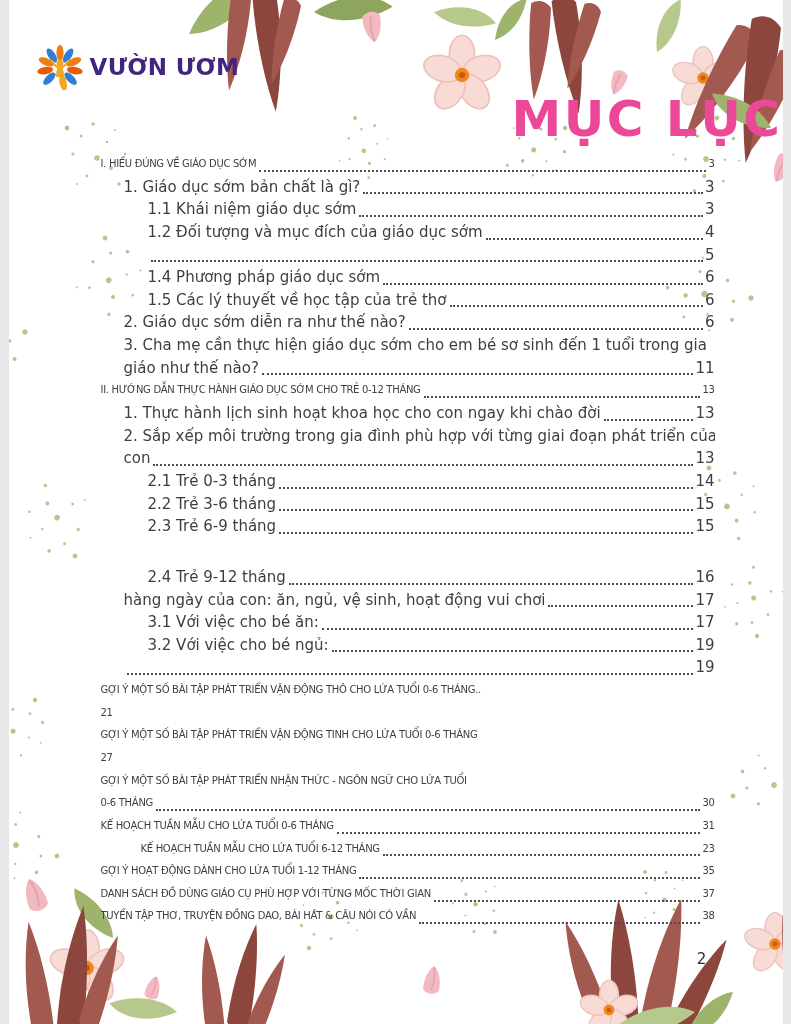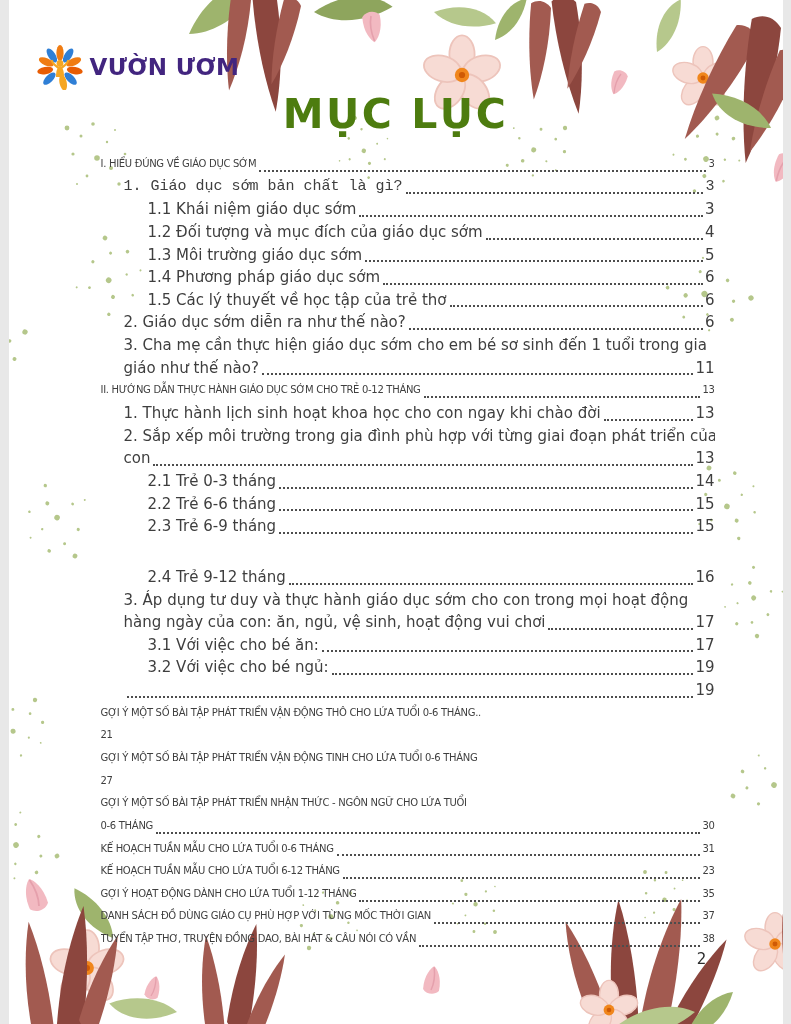--- a/index.html
+++ b/index.html
@@ -1,22 +1,22 @@
 <!DOCTYPE html>
 <html><head>
 <meta charset="utf-8">
 <style>
   html,body{margin:0;padding:0;background:#e8e8e8;}
   .page{position:relative;width:774px;height:1024px;background:#ffffff;overflow:hidden;
         font-family:"DejaVu Sans","Liberation Sans",sans-serif;margin:0 auto;}
   .deco{position:absolute;left:0;top:0;z-index:0;pointer-events:none;}
   .logo{position:absolute;left:28px;top:44px;display:flex;align-items:center;gap:7px;z-index:2;}
   .logo-text{font-size:23px;font-weight:bold;color:#42257f;letter-spacing:0.4px;}
-  .title{position:absolute;top:90px;left:0;right:0;text-align:center;
-         font-size:41px;font-weight:bold;color:#4d7c0f;letter-spacing:2.5px;z-index:2;}
+  .title{position:absolute;top:90px;left:0;right:0;text-align:right;
+         font-size:50px;font-weight:bold;color:#ec4899;letter-spacing:2.5px;z-index:2;}
   .toc{position:absolute;left:92px;width:614px;top:153px;z-index:2;color:#3e3e3e;}
   .toc-entry{}
   .toc-line{display:flex;align-items:flex-end;height:22.65px;line-height:22.65px;
             white-space:nowrap;overflow:hidden;font-size:15px;}
   .caps .toc-line{font-size:10px;letter-spacing:-0.3px;}
   .toc-label{flex:0 0 auto;}
   .toc-leader{flex:1 1 auto;min-width:6px;margin:0 2px 4px 3px;border-bottom:2px dotted #4d4d4d;}
   .toc-page{flex:0 0 auto;}
   .page-num{position:absolute;left:663px;top:950px;width:60px;text-align:center;
             font-size:15px;color:#2e2e2e;z-index:2;}
@@ -155,21 +155,21 @@
   <div class="title">MỤC LỤC</div>
 
   <div class="toc">
       <div class="toc-entry caps" style="padding-left: 0px;">
         <div class="toc-line">
           <span class="toc-label">I. HIỂU ĐÚNG VỀ GIÁO DỤC SỚM</span>
           <span class="toc-leader"></span>
           <span class="toc-page">3</span>
         </div>
       </div>
-      <div class="toc-entry" style="padding-left: 23px; font-family: Liberation Mono, monospace;">
+      <div class="toc-entry" style="padding-left: 23px;">
         <div class="toc-line">
           <span class="toc-label">1. Giáo dục sớm bản chất là gì?</span>
           <span class="toc-leader"></span>
           <span class="toc-page">3</span>
         </div>
       </div>
       <div class="toc-entry" style="padding-left: 47px;">
         <div class="toc-line">
           <span class="toc-label">1.1 Khái niệm giáo dục sớm</span>
           <span class="toc-leader"></span>
@@ -178,21 +178,20 @@
       </div>
       <div class="toc-entry" style="padding-left: 47px;">
         <div class="toc-line">
           <span class="toc-label">1.2 Đối tượng và mục đích của giáo dục sớm</span>
           <span class="toc-leader"></span>
           <span class="toc-page">4</span>
         </div>
       </div>
       <div class="toc-entry" style="padding-left: 47px;">
         <div class="toc-line">
-          <span class="toc-label">1.3 Môi trường giáo dục sớm</span>
           <span class="toc-leader"></span>
           <span class="toc-page">5</span>
         </div>
       </div>
       <div class="toc-entry" style="padding-left: 47px;">
         <div class="toc-line">
           <span class="toc-label">1.4 Phương pháp giáo dục sớm</span>
           <span class="toc-leader"></span>
           <span class="toc-page">6</span>
         </div>
@@ -247,44 +246,41 @@
       </div>
       <div class="toc-entry" style="padding-left: 47px;">
         <div class="toc-line">
           <span class="toc-label">2.1 Trẻ 0-3 tháng</span>
           <span class="toc-leader"></span>
           <span class="toc-page">14</span>
         </div>
       </div>
       <div class="toc-entry" style="padding-left: 47px;">
         <div class="toc-line">
-          <span class="toc-label">2.2 Trẻ 6-6 tháng</span>
+          <span class="toc-label">2.2 Trẻ 3-6 tháng</span>
           <span class="toc-leader"></span>
           <span class="toc-page">15</span>
         </div>
       </div>
       <div class="toc-entry" style="padding-left: 47px;">
         <div class="toc-line">
           <span class="toc-label">2.3 Trẻ 6-9 tháng</span>
           <span class="toc-leader"></span>
           <span class="toc-page">15</span>
         </div>
       </div>
       <div class="toc-entry" style="padding-left: 47px; margin-top: 28px;">
         <div class="toc-line">
           <span class="toc-label">2.4 Trẻ 9-12 tháng</span>
           <span class="toc-leader"></span>
           <span class="toc-page">16</span>
         </div>
       </div>
       <div class="toc-entry" style="padding-left: 23px;">
         <div class="toc-line">
-          <span class="toc-label">3. Áp dụng tư duy và thực hành giáo dục sớm cho con trong mọi hoạt động</span>
-        </div>
-        <div class="toc-line">
           <span class="toc-label">hàng ngày của con: ăn, ngủ, vệ sinh, hoạt động vui chơi</span>
           <span class="toc-leader"></span>
           <span class="toc-page">17</span>
         </div>
       </div>
       <div class="toc-entry" style="padding-left: 47px;">
         <div class="toc-line">
           <span class="toc-label">3.1 Với việc cho bé ăn:</span>
           <span class="toc-leader"></span>
           <span class="toc-page">17</span>
@@ -329,21 +325,21 @@
           <span class="toc-page">30</span>
         </div>
       </div>
       <div class="toc-entry caps" style="padding-left: 0px;">
         <div class="toc-line">
           <span class="toc-label">KẾ HOẠCH TUẦN MẪU CHO LỨA TUỔI 0-6 THÁNG</span>
           <span class="toc-leader"></span>
           <span class="toc-page">31</span>
         </div>
       </div>
-      <div class="toc-entry caps" style="padding-left: 0px;">
+      <div class="toc-entry caps" style="padding-left: 0px; margin-left: 40px;">
         <div class="toc-line">
           <span class="toc-label">KẾ HOẠCH TUẦN MẪU CHO LỨA TUỔI 6-12 THÁNG</span>
           <span class="toc-leader"></span>
           <span class="toc-page">23</span>
         </div>
       </div>
       <div class="toc-entry caps" style="padding-left: 0px;">
         <div class="toc-line">
           <span class="toc-label">GỢI Ý HOẠT ĐỘNG DÀNH CHO LỨA TUỔI 1-12 THÁNG</span>
           <span class="toc-leader"></span>

